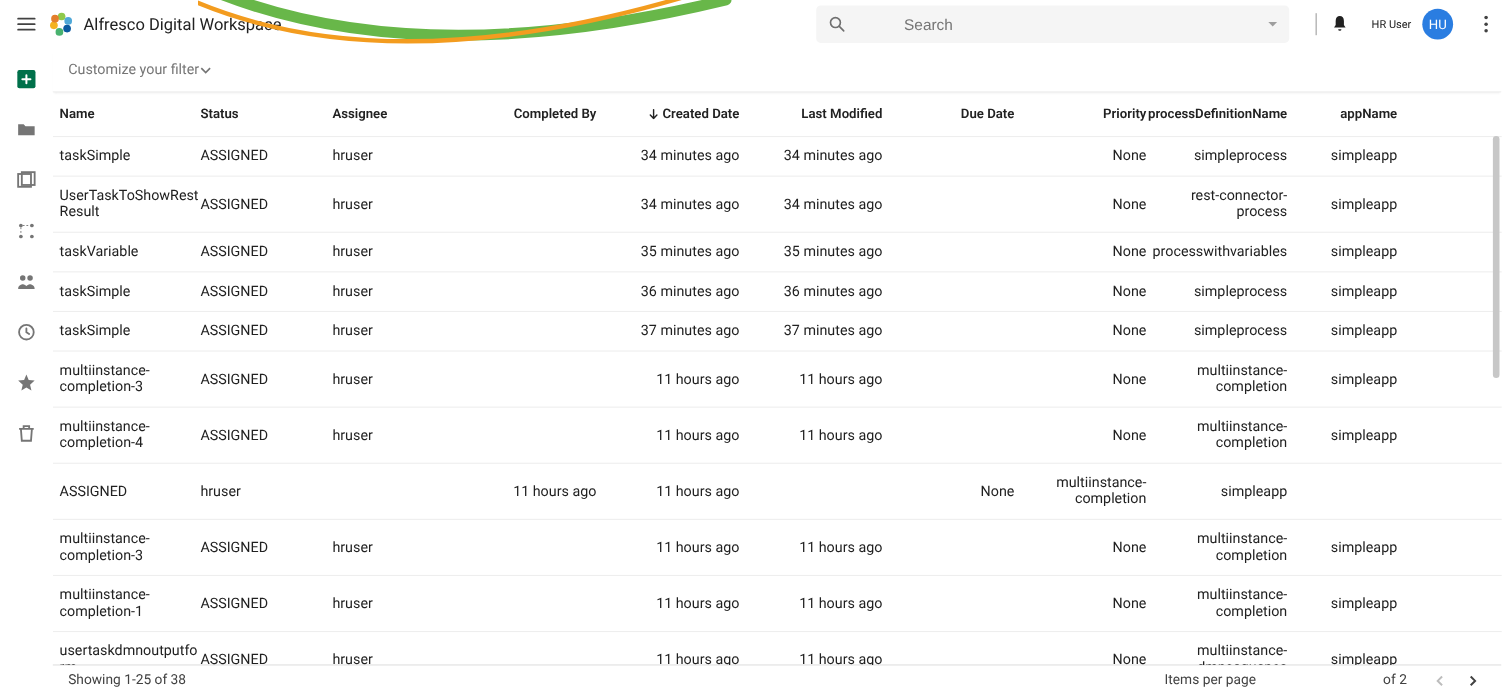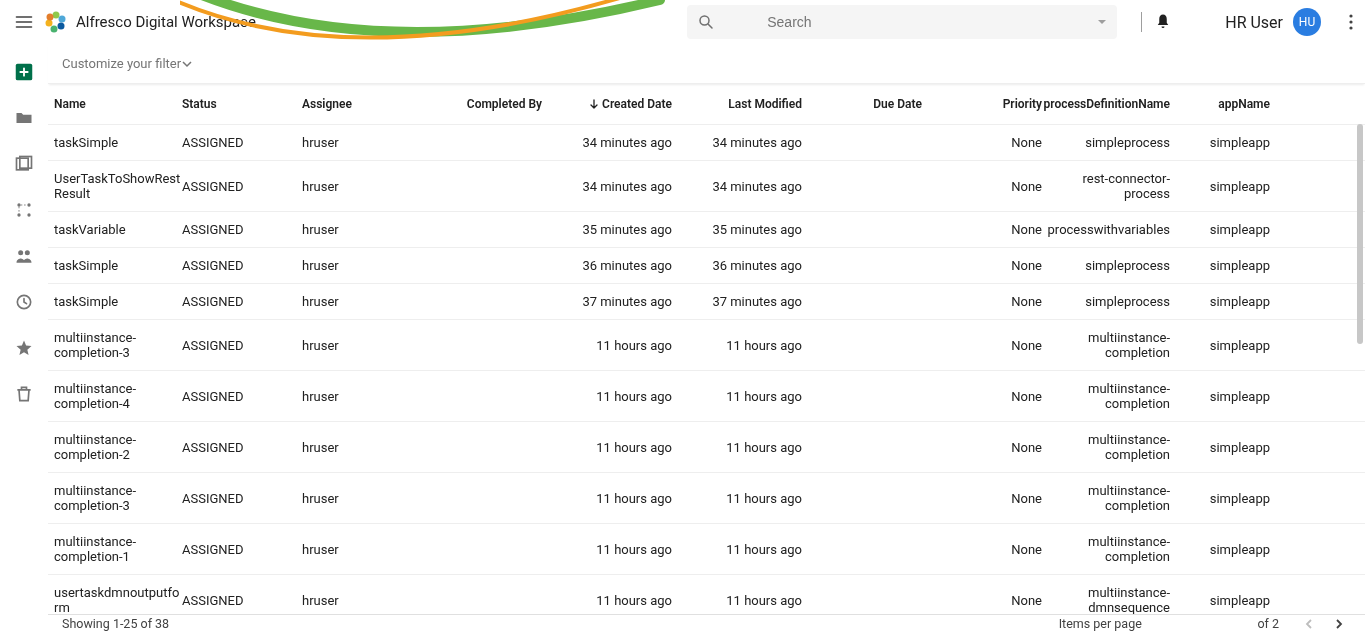--- a/index.html
+++ b/index.html
@@ -10,21 +10,21 @@
 .header { height: 44px; display: flex; align-items: center; padding: 0 12px; position: relative; background: #fff; z-index: 2; }
 .hamburger { width: 24px; height: 24px; display: flex; align-items: center; justify-content: center; cursor: pointer; margin-right: 8px; }
 .logo { width: 24px; height: 24px; margin-right: 8px; }
 .app-title { font-size: 15px; color: #212121; flex-shrink: 0; }
 .header-spacer { flex: 1; }
 .search-box { width: 430px; height: 34px; background: #f5f5f5; border-radius: 4px; display: flex; align-items: center; padding: 0 10px; margin-right: 12px; position: relative; gap: 44px; }
 .search-box input { flex: 1; border: none; background: transparent; outline: none; font-size: 14px; color: #616161; margin-left: 8px; }
 .search-dropdown-icon { color: #9e9e9e; cursor: pointer; }
 .vdiv { width: 1px; height: 20px; background: #9e9e9e; margin: 0 12px; }
 .bell { cursor: pointer; margin-right: 20px; }
-.username { font-size: 16px; margin-right: 10px; margin-left: 33px; }
+.username { font-size: 10px; margin-right: 10px; }
 .avatar { width: 28px; height: 28px; border-radius: 50%; background: #2a7de1; color: #fff; display: flex; align-items: center; justify-content: center; font-size: 12px; margin-right: 28px; }
 .more-vert { cursor: pointer; color: #424242; }
 
 
 .swoosh-container { position: absolute; left: 180px; top: -80px; width: 500px; height: 160px; pointer-events: none; z-index: 1; }
 
 
 .body { flex: 1; display: flex; min-height: 0; }
 
 
@@ -45,21 +45,21 @@
 .th.right { justify-content: flex-end; text-align: right; }
 .sort-arrow { display: inline-block; }
 .tbody { }
 .tr { display: grid; grid-template-columns: 128px 120px 120px 120px 130px 130px 120px 120px 128px 100px; padding: 10px 8px 10px 6px; border-top: 1px solid #eee; }
 .td { font-size: 13px; color: #212121; display: flex; align-items: center; word-break: break-word; }
 .td.right { justify-content: flex-end; text-align: right; }
 .scroll-track { position: absolute; right: 2px; top: 40px; width: 6px; height: 520px; }
 .scroll-thumb { position: absolute; top: 0; width: 6px; height: 220px; background: #c7c7c7; border-radius: 3px; }
 
 
-.footer { height: 18px; border-top: 1px solid #e0e0e0; display: flex; align-items: center; padding: 0 14px; font-size: 12.5px; color: #424242; }
+.footer { height: 28px; border-top: 1px solid #e0e0e0; display: flex; align-items: center; padding: 0 14px; font-size: 12.5px; color: #424242; }
 .footer-spacer { flex: 1; }
 .footer .seg { display: flex; align-items: center; gap: 6px; margin-left: 18px; }
 .pager-btn { width: 24px; height: 24px; display: flex; align-items: center; justify-content: center; color: #9e9e9e; cursor: pointer; }
 .pager-btn.enabled { color: #424242; }
 .dd { display: flex; align-items: center; gap: 3px; cursor: pointer; margin-top: 42px; }
 svg { display: block; }
 </style>
 </head>
 <body>
 
@@ -306,21 +306,20 @@
               <div class="td">hruser</div>
               <div class="td right"></div>
               <div class="td right">11 hours ago</div>
               <div class="td right">11 hours ago</div>
               <div class="td right"></div>
               <div class="td right">None</div>
               <div class="td right">multiinstance-completion</div>
               <div class="td right">simpleapp</div>
             </div>
             <div class="tr">
-              <div class="td">multiinstance-completion-2</div>
               <div class="td">ASSIGNED</div>
               <div class="td">hruser</div>
               <div class="td right"></div>
               <div class="td right">11 hours ago</div>
               <div class="td right">11 hours ago</div>
               <div class="td right"></div>
               <div class="td right">None</div>
               <div class="td right">multiinstance-completion</div>
               <div class="td right">simpleapp</div>
             </div>

